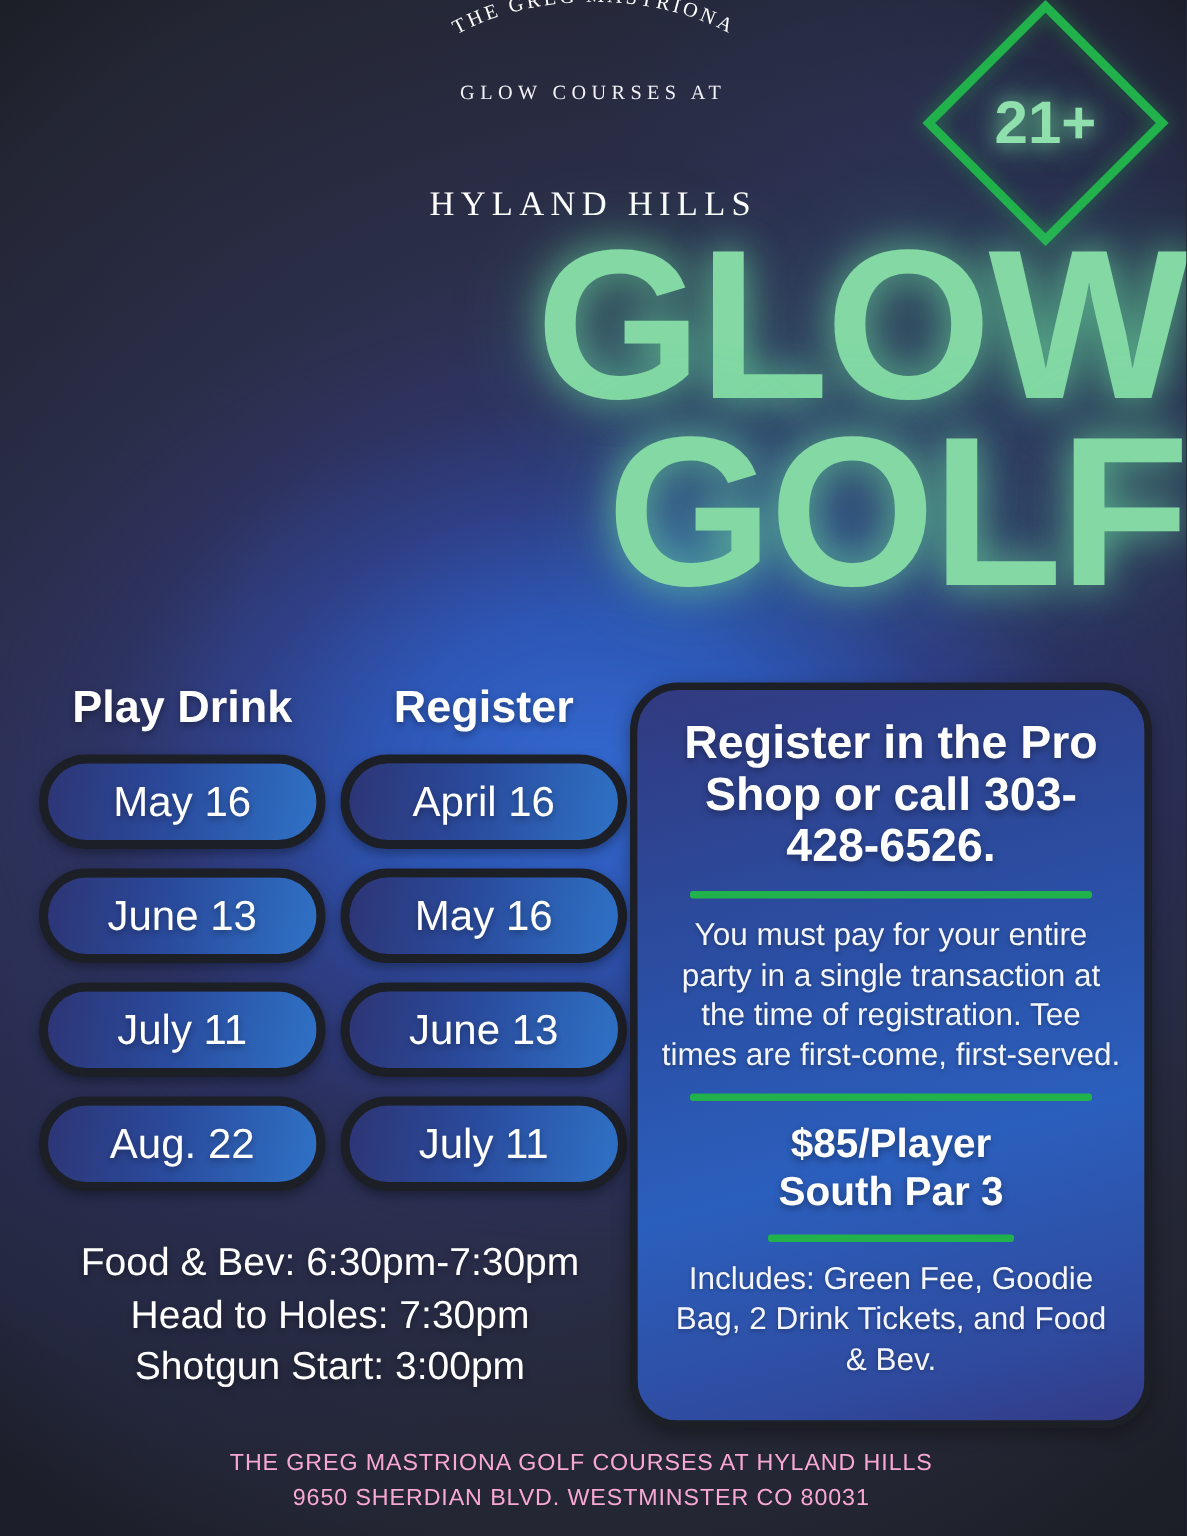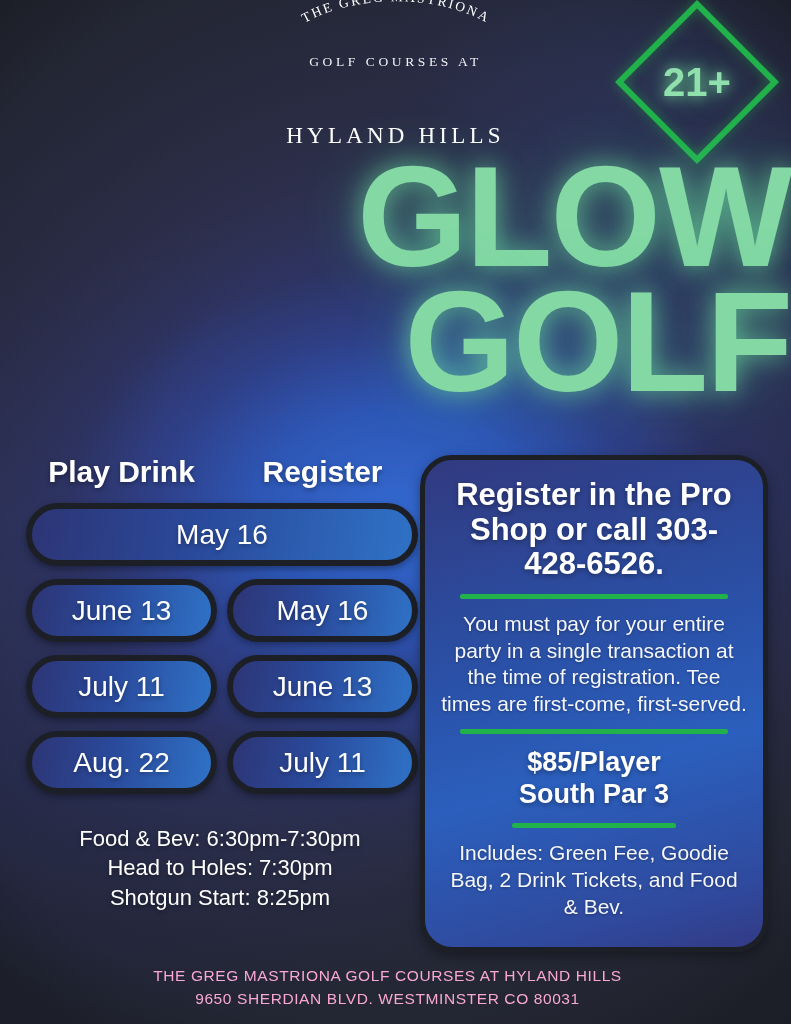--- a/index.html
+++ b/index.html
@@ -63,21 +63,21 @@
     text-shadow:0 2px 5px rgba(0,0,0,0.35);}
   .pill-row{display:flex;gap:10px;margin-bottom:13px;}
   .pill{flex:1;height:63px;border-radius:34px;border:6px solid #1d1f26;
     background:linear-gradient(100deg,#2d3575 0%,#2a4a9c 45%,#2f72c6 100%);
     display:flex;align-items:center;justify-content:center;
     font-size:28px;font-weight:normal;color:#ffffff;
     box-shadow:0 3px 7px rgba(0,0,0,0.35);
     text-shadow:0 2px 4px rgba(0,0,0,0.3);}
 
   .schedule{position:absolute;left:20px;top:824px;width:400px;text-align:center;
-    color:#ffffff;font-size:22px;line-height:1.33;
+    color:#ffffff;font-size:26px;line-height:1.33;
     text-shadow:0 2px 4px rgba(0,0,0,0.35);}
 
   
   .card{position:absolute;left:420px;top:455px;width:348px;height:497px;
     border-radius:32px;border:5px solid #1d1f26;
     background:linear-gradient(165deg,#313a80 0%,#2a51a8 40%,#2b5fbd 62%,#2f4a9e 88%,#333a85 100%);
     box-shadow:0 4px 12px rgba(0,0,0,0.35);
     padding:18px 16px 14px;text-align:center;color:#ffffff;}
   .card-h{font-size:31px;font-weight:bold;line-height:1.12;
     text-shadow:0 2px 5px rgba(0,0,0,0.35);}
@@ -114,21 +114,21 @@
     </div>
     <svg class="logo-tree" viewBox="0 0 128 62">
       <ellipse cx="64" cy="31" rx="42" ry="29" fill="none" stroke="#ffffff" stroke-width="1.6"></ellipse>
       <path fill="#ffffff" d="M64 14c-5-6-13-6-17-1c-6-1-11 3-11 8c-4 1-6 5-4 8c-2 3 0 7 4 7c2 3 7 4 10 1
         c3 3 9 3 12 0l2 0c3 3 9 3 12-1c4 2 9 0 10-3c4-1 5-6 2-8c2-4-1-8-6-8c-1-5-8-8-14-3z"></path>
       <path fill="#ffffff" d="M62.6 27h2.6v27h-2.6z"></path>
       <path fill="#ffffff" d="M65 36c4-5 9-7 14-7c-5 2-10 5-14 9z"></path>
       <path fill="#ffffff" d="M63 40c-4-4-8-6-12-6c4 2 8 4 12 8z"></path>
       <rect x="50" y="53" width="28" height="1.4" fill="#ffffff"></rect>
     </svg>
-    <div class="logo-sub">GOLF COURSES AT</div>
+    <div class="logo-sub">GLOW COURSES AT</div>
     <div class="logo-rule"></div>
     <div class="logo-name">HYLAND HILLS</div>
   </div>
 
   <div class="badge">
     <div class="badge-diamond"></div>
     <div class="badge-text">21+</div>
   </div>
 
   <div class="title">
@@ -137,39 +137,40 @@
   </div>
 
   <div class="dates">
     <div class="dates-head">
       <div>Play Drink</div>
       <div>Register</div>
     </div>
 
     <div class="pill-row">
       <div class="pill">May 16</div>
+      <div class="pill">April 16</div>
     </div>
     <div class="pill-row">
       <div class="pill">June 13</div>
       <div class="pill">May 16</div>
     </div>
     <div class="pill-row">
       <div class="pill">July 11</div>
       <div class="pill">June 13</div>
     </div>
     <div class="pill-row">
       <div class="pill">Aug. 22</div>
       <div class="pill">July 11</div>
     </div>
   </div>
 
   <div class="schedule">
     <div>Food &amp; Bev: 6:30pm-7:30pm</div>
     <div>Head to Holes: 7:30pm</div>
-    <div>Shotgun Start: 8:25pm</div>
+    <div>Shotgun Start: 3:00pm</div>
   </div>
 
   <div class="card">
     <div class="card-h">Register in the Pro Shop or call 303-428-6526.</div>
     <div class="divider wide"></div>
     <div class="card-p">You must pay for your entire party in a single transaction at the time of registration. Tee times are first-come, first-served.</div>
     <div class="divider mid"></div>
     <div class="card-price">$85/Player</div>
     <div class="card-price">South Par 3</div>
     <div class="divider short"></div>

